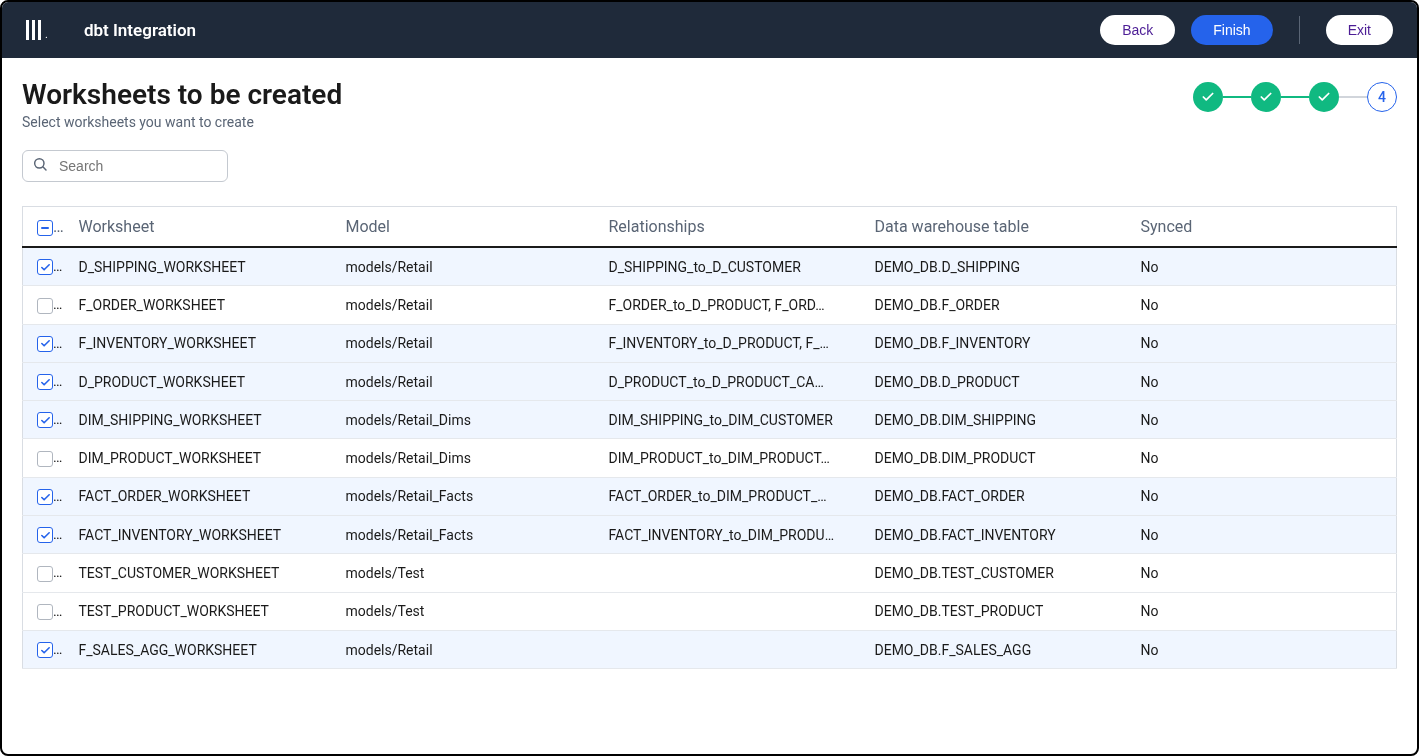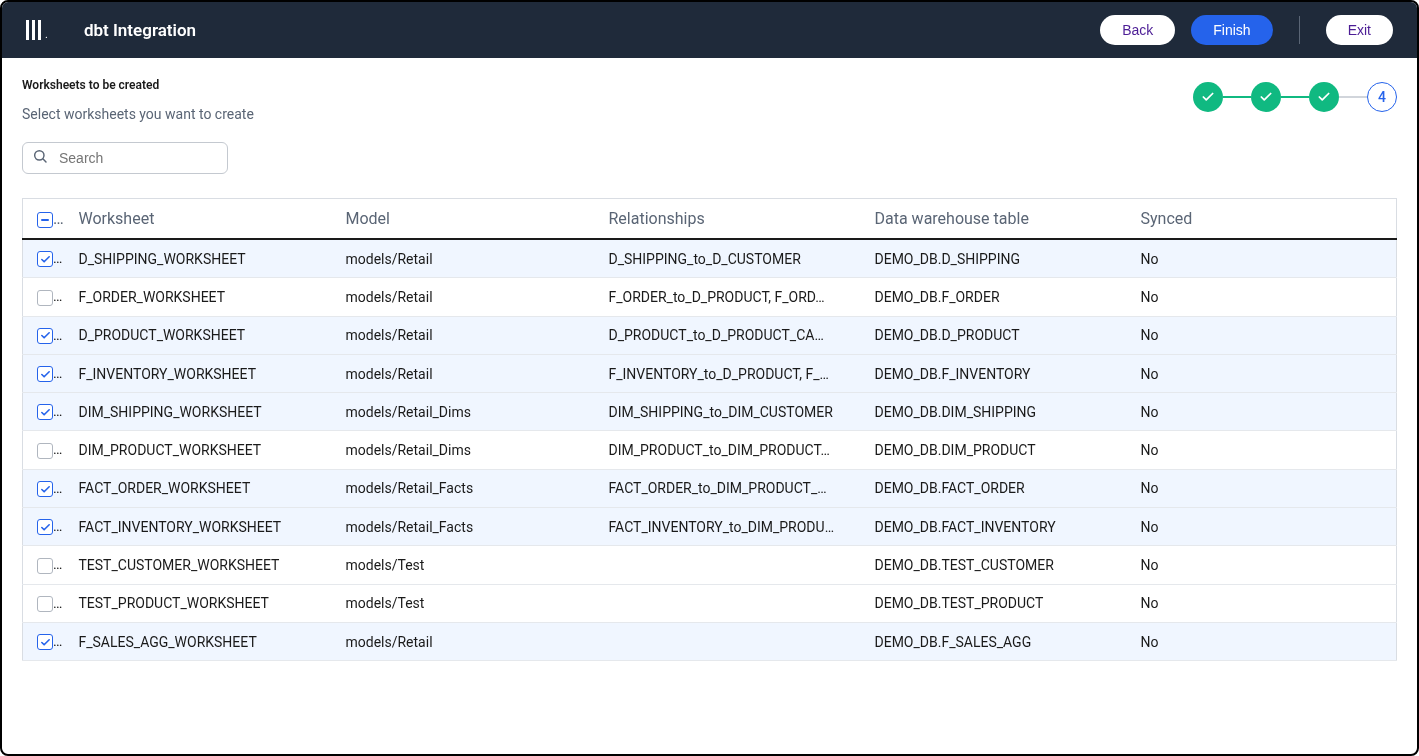--- a/index.html
+++ b/index.html
@@ -63,28 +63,28 @@
     padding: 20px 20px 0 20px;
   }
 
   .content-header {
     display: flex;
     align-items: flex-start;
     justify-content: space-between;
     margin-bottom: 20px;
   }
   .page-title {
-    font-size: 12px;
+    font-size: 28px;
     font-weight: 600;
     color: #1a1a1a;
   }
   .page-subtitle {
     font-size: 14px;
     color: #5a6575;
-    margin-top: 14px;
+    margin-top: 3px;
   }
 
   .stepper {
     display: flex;
     align-items: center;
     padding-top: 4px;
   }
   .step-circle {
     width: 30px;
     height: 30px;
@@ -297,36 +297,36 @@
           <td>F_ORDER_to_D_PRODUCT, F_ORD…</td>
           <td>DEMO_DB.F_ORDER</td>
           <td>No</td>
         </tr>
         <tr class="row-selected">
           <td class="col-check"><span class="chk checked">
               <svg width="11" height="11" viewBox="0 0 24 24" fill="none" stroke="currentColor" stroke-width="3.5" stroke-linecap="round" stroke-linejoin="round">
                 <polyline points="20 6 9 17 4 12"></polyline>
               </svg>
             </span></td>
+          <td>F_INVENTORY_WORKSHEET</td>
+          <td>models/Retail</td>
+          <td>F_INVENTORY_to_D_PRODUCT, F_…</td>
+          <td>DEMO_DB.F_INVENTORY</td>
+          <td>No</td>
+        </tr>
+        <tr class="row-selected">
+          <td class="col-check"><span class="chk checked">
+              <svg width="11" height="11" viewBox="0 0 24 24" fill="none" stroke="currentColor" stroke-width="3.5" stroke-linecap="round" stroke-linejoin="round">
+                <polyline points="20 6 9 17 4 12"></polyline>
+              </svg>
+            </span></td>
           <td>D_PRODUCT_WORKSHEET</td>
           <td>models/Retail</td>
           <td>D_PRODUCT_to_D_PRODUCT_CA…</td>
           <td>DEMO_DB.D_PRODUCT</td>
-          <td>No</td>
-        </tr>
-        <tr class="row-selected">
-          <td class="col-check"><span class="chk checked">
-              <svg width="11" height="11" viewBox="0 0 24 24" fill="none" stroke="currentColor" stroke-width="3.5" stroke-linecap="round" stroke-linejoin="round">
-                <polyline points="20 6 9 17 4 12"></polyline>
-              </svg>
-            </span></td>
-          <td>F_INVENTORY_WORKSHEET</td>
-          <td>models/Retail</td>
-          <td>F_INVENTORY_to_D_PRODUCT, F_…</td>
-          <td>DEMO_DB.F_INVENTORY</td>
           <td>No</td>
         </tr>
         <tr class="row-selected">
           <td class="col-check"><span class="chk checked">
               <svg width="11" height="11" viewBox="0 0 24 24" fill="none" stroke="currentColor" stroke-width="3.5" stroke-linecap="round" stroke-linejoin="round">
                 <polyline points="20 6 9 17 4 12"></polyline>
               </svg>
             </span></td>
           <td>DIM_SHIPPING_WORKSHEET</td>
           <td>models/Retail_Dims</td>

